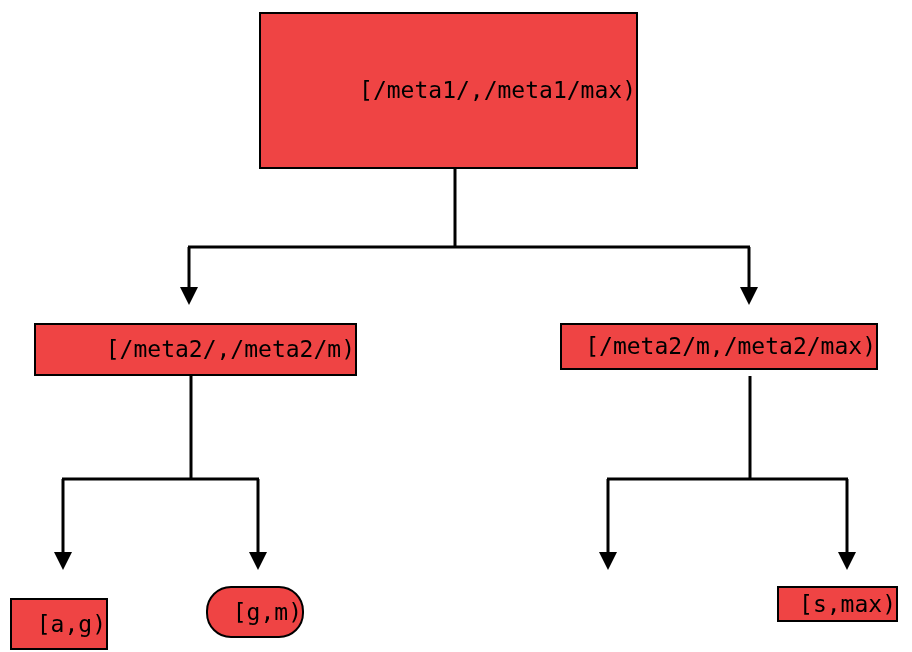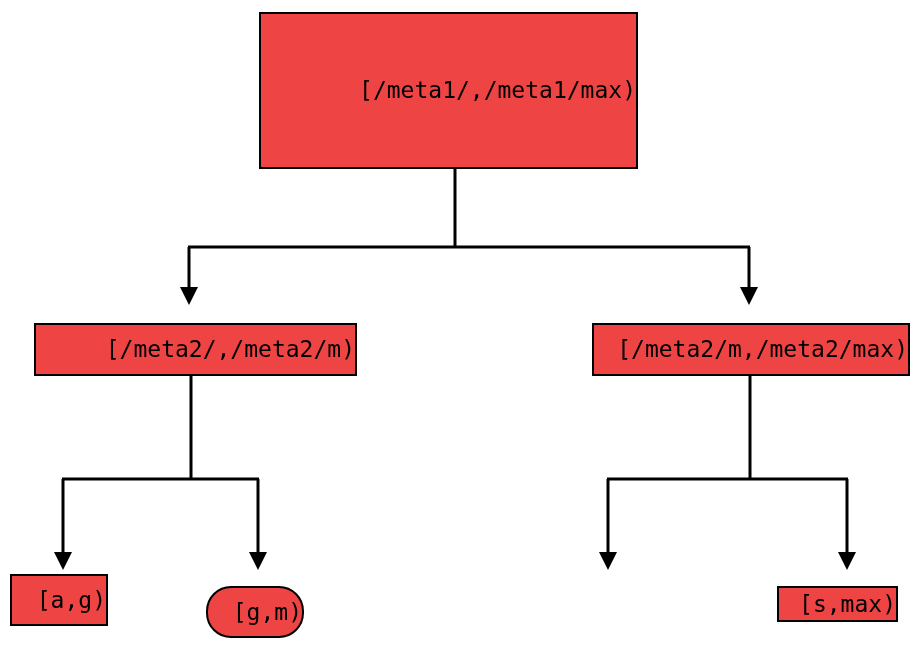--- a/index.html
+++ b/index.html
@@ -87,25 +87,25 @@
   </svg>
 
   <div class="node-box" id="node-root" style="left:259px; top:12px; width:379px; height:157px;">
     <span class="node-label">[/meta1/,/meta1/max)</span>
   </div>
 
   <div class="node-box" id="node-left-child" style="left:22px; top:323px; width:323px; height:53px;margin-left:12px;">
     <span class="node-label">[/meta2/,/meta2/m)</span>
   </div>
 
-  <div class="node-box" id="node-right-child" style="left:592px; top:323px; width:318px; height:53px;">
+  <div class="node-box" id="node-right-child" style="left:560px; top:323px; width:318px; height:47px;">
     <span class="node-label">[/meta2/m,/meta2/max)</span>
   </div>
 
-  <div class="node-box" id="node-leaf-a-g" style="left:10px; top:574px; width:98px; height:52px;">
+  <div class="node-box" id="node-leaf-a-g" style="left:10px; top:598px; width:98px; height:52px;">
     <span class="node-label leaf-label">[a,g)</span>
   </div>
 
   <div class="node-box" id="node-leaf-g-m" style="left:206px; top:586px; width:98px; height:52px;border-radius:25px;">
     <span class="node-label leaf-label">[g,m)</span>
   </div>
 
 
   <div class="node-box" id="node-leaf-s-max" style="left:777px; top:586px; width:121px; height:36px;">
     <span class="node-label leaf-label">[s,max)</span>

